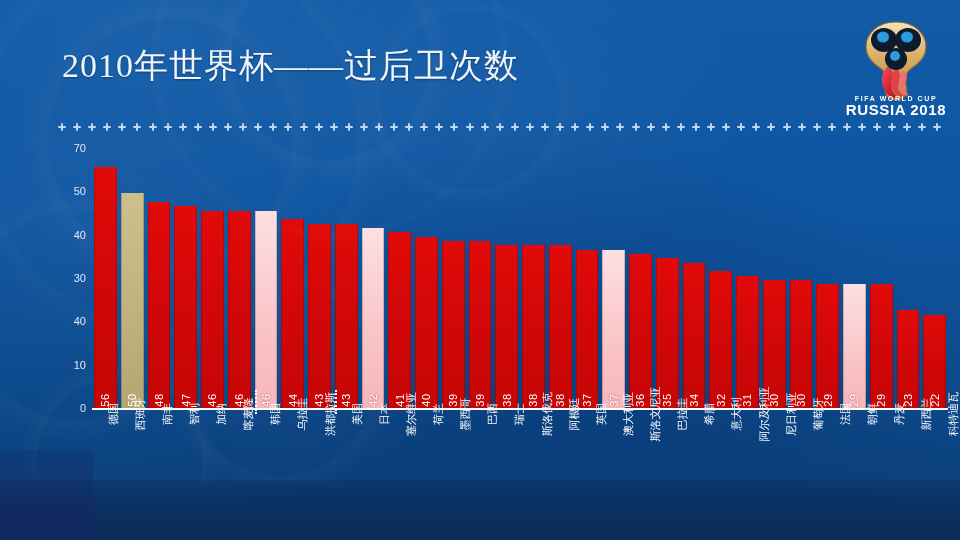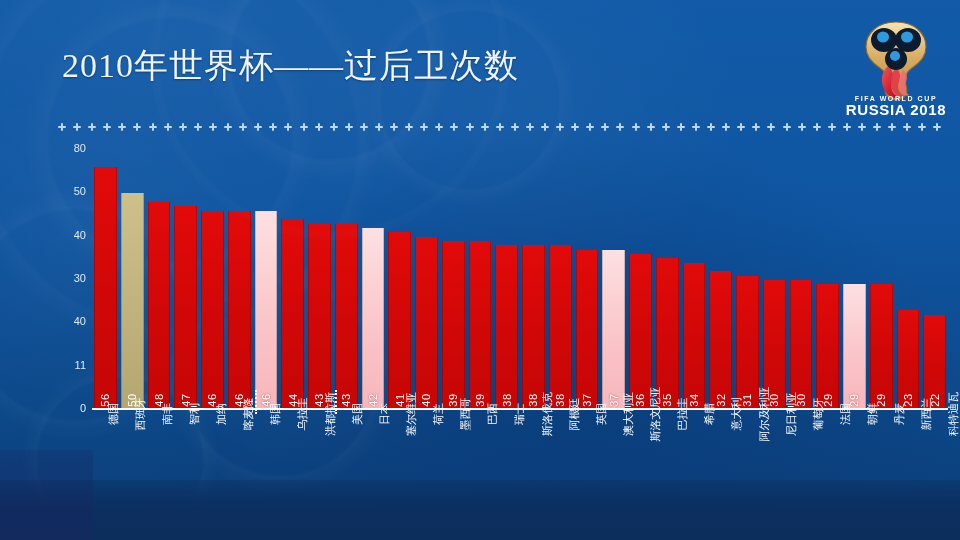--- a/index.html
+++ b/index.html
@@ -262,26 +262,26 @@
     </svg>
     <div class="cap">
       <div class="l1">FIFA WORLD CUP</div>
       <div class="l2">RUSSIA 2018</div>
     </div>
   </div>
 
   <div id="chart">
     <div id="yaxis">
         <div class="ytick" style="top: 260px;">0</div>
-        <div class="ytick" style="top: 216.667px;">11</div>
+        <div class="ytick" style="top: 216.667px;">10</div>
         <div class="ytick" style="top: 173.333px;">40</div>
         <div class="ytick" style="top: 130px;">30</div>
         <div class="ytick" style="top: 86.6667px;">40</div>
         <div class="ytick" style="top: 43.3333px;">50</div>
-        <div class="ytick" style="top: 0px;">80</div>
+        <div class="ytick" style="top: 0px;">70</div>
       </div>
     <div id="plot">
         <div class="bar-slot">
           <div class="bar red" style="height: 242.667px;">
             <span class="val">56</span>
           </div>
         </div>
         <div class="bar-slot">
           <div class="bar khaki" style="height: 216.667px;">
             <span class="val">50</span>

